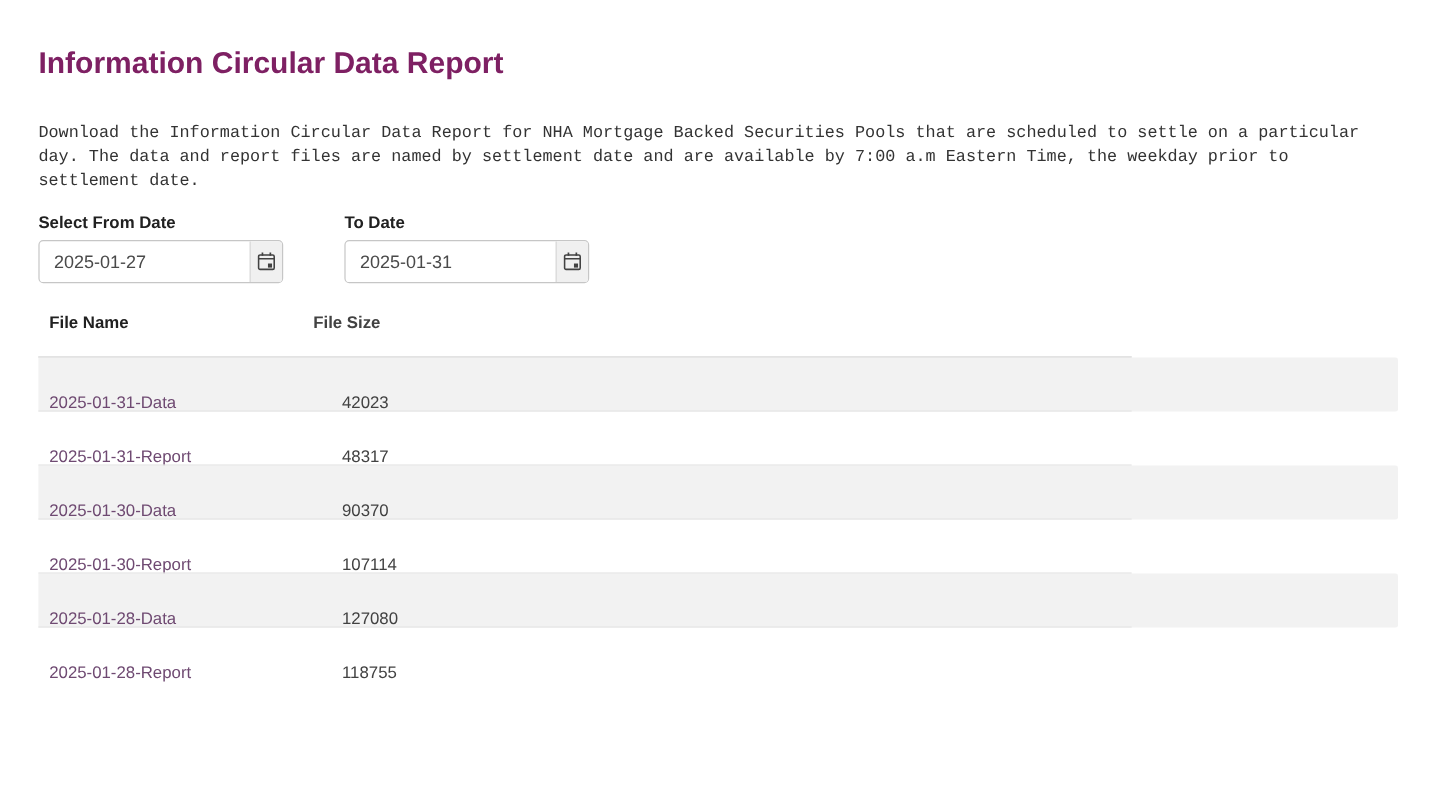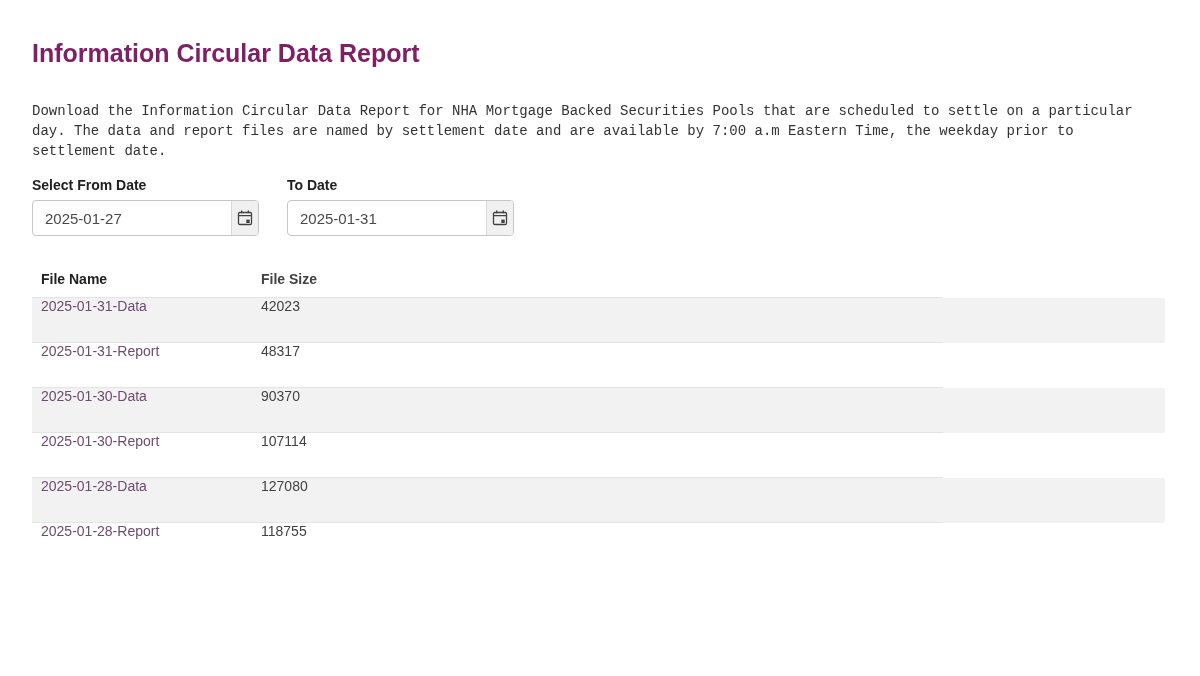--- a/index.html
+++ b/index.html
@@ -37,21 +37,21 @@
     display: block;
     font-size: 14px;
     font-weight: bold;
     color: #212121;
     line-height: 17px;
     margin-bottom: 6px;
   }
   .datepicker {
     display: flex;
     height: 36px;
-    width: 227px;
+    width: 204px;
     border: 1px solid #c6c6c6;
     border-radius: 4px;
     background: #ffffff;
     overflow: hidden;
   }
   .datepicker input {
     flex: 1;
     min-width: 0;
     border: none;
     outline: none;
@@ -69,40 +69,41 @@
     display: flex;
     align-items: center;
     justify-content: center;
     cursor: pointer;
     padding: 0;
   }
   .grid { margin-top: 24px; }
   .grid-header {
     position: relative;
     display: flex;
-    align-items: center;
+    align-items: flex-start;
     height: 38px;
     font-size: 14px;
     font-weight: bold;
     color: #212121;
   }
   .grid-header::after {
     content: "";
     position: absolute;
     left: 0; bottom: 0;
     width: 911px;
     border-bottom: 1px solid #cccccc;
   }
   .grid-row {
     position: relative;
     display: flex;
-    align-items: flex-start;
+    align-items: flex-end;
     height: 45px;
     width: 1133px;
     font-size: 14px;
+    gap: 24px;
   }
   .grid-row::before {
     content: "";
     position: absolute;
     left: 0; top: -1px;
     width: 911px;
     border-top: 1px solid #e4e4e4;
   }
   .grid-row.striped { background: #f2f2f2; border-radius: 0 2px 2px 0; }
   .cell-name { width: 227px; padding-left: 9px; }

